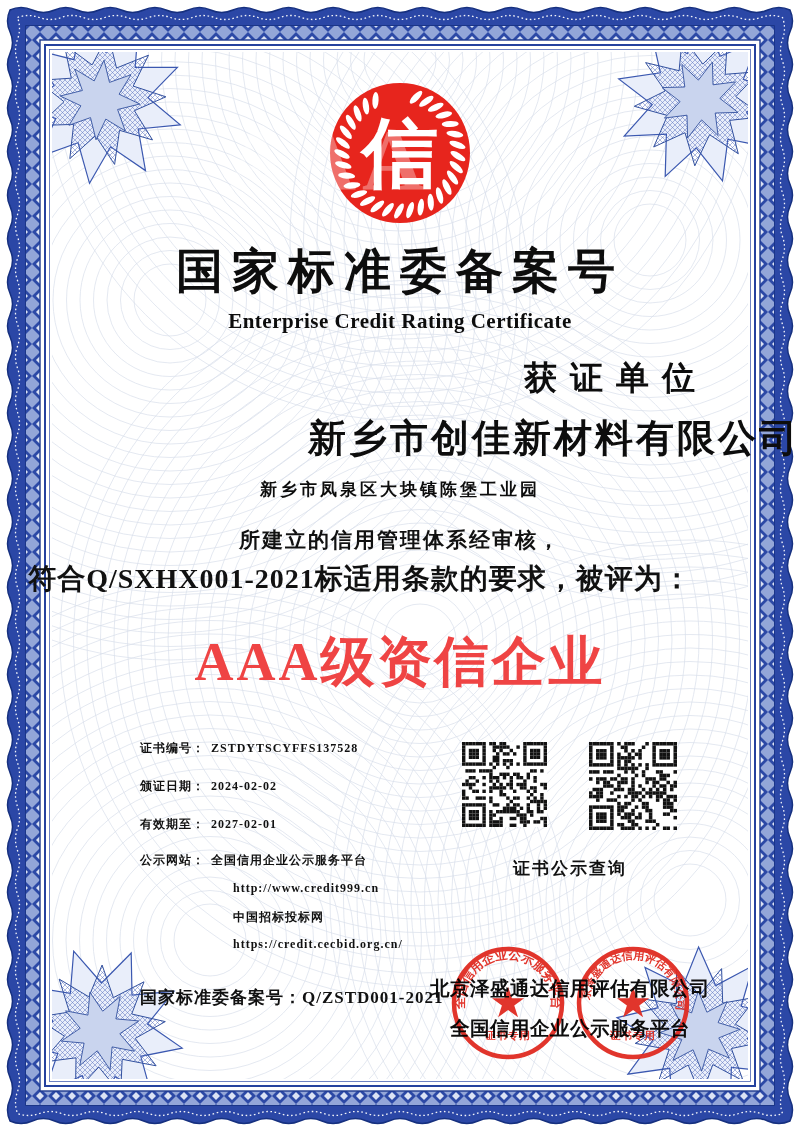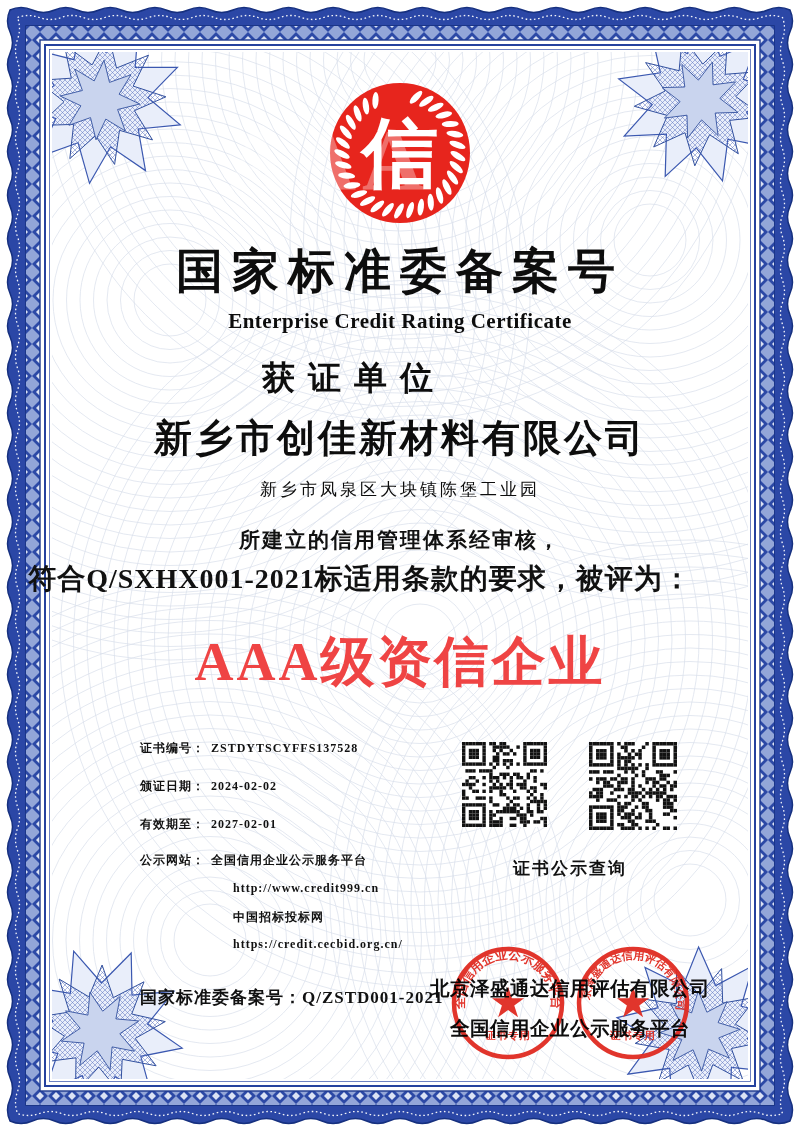--- a/index.html
+++ b/index.html
@@ -18,30 +18,30 @@
   }
   .cert-title{
     position:absolute;left:0;top:240px;width:800px;text-align:center;
     font-size:47px;font-weight:bold;letter-spacing:9px;color:#0d0d0d;
   }
   .cert-title-en{
     position:absolute;left:0;top:309px;width:800px;text-align:center;
     font-size:21px;font-weight:bold;letter-spacing:.5px;color:#0d0d0d;
   }
   .awardee-heading{
-    position:absolute;left:0;top:356px;width:708px;text-align:center;
+    position:absolute;left:0;top:356px;width:708px;text-align:right;
     font-size:33px;font-weight:bold;letter-spacing:13px;color:#0d0d0d;
   }
   .company-name{
-    position:absolute;left:0;top:413px;width:800px;text-align:center;
+    position:absolute;left:0;top:413px;width:800px;text-align:right;
     font-size:38px;font-weight:bold;letter-spacing:3px;color:#0d0d0d;
   }
   .company-address{
     position:absolute;left:0;top:478px;width:800px;text-align:center;
-    font-size:17px;font-weight:normal;letter-spacing:3px;color:#0d0d0d;
+    font-size:17px;font-weight:bold;letter-spacing:3px;color:#0d0d0d;
   }
   .statement-1{position:absolute;left:0;top:526px;width:800px;text-align:center;
     font-size:21px;font-weight:bold;letter-spacing:2px;}
   .statement-2{position:absolute;left:0;top:560px;width:720px;text-align:center;
     font-size:28px;font-weight:bold;letter-spacing:1px;}
   .rating{
     position:absolute;left:0;top:626px;width:800px;text-align:center;
     font-size:54px;font-weight:bold;letter-spacing:3px;color:#ef4444;
   }
   .info-line{position:absolute;font-size:12px;font-weight:bold;letter-spacing:1px;white-space:nowrap;}

